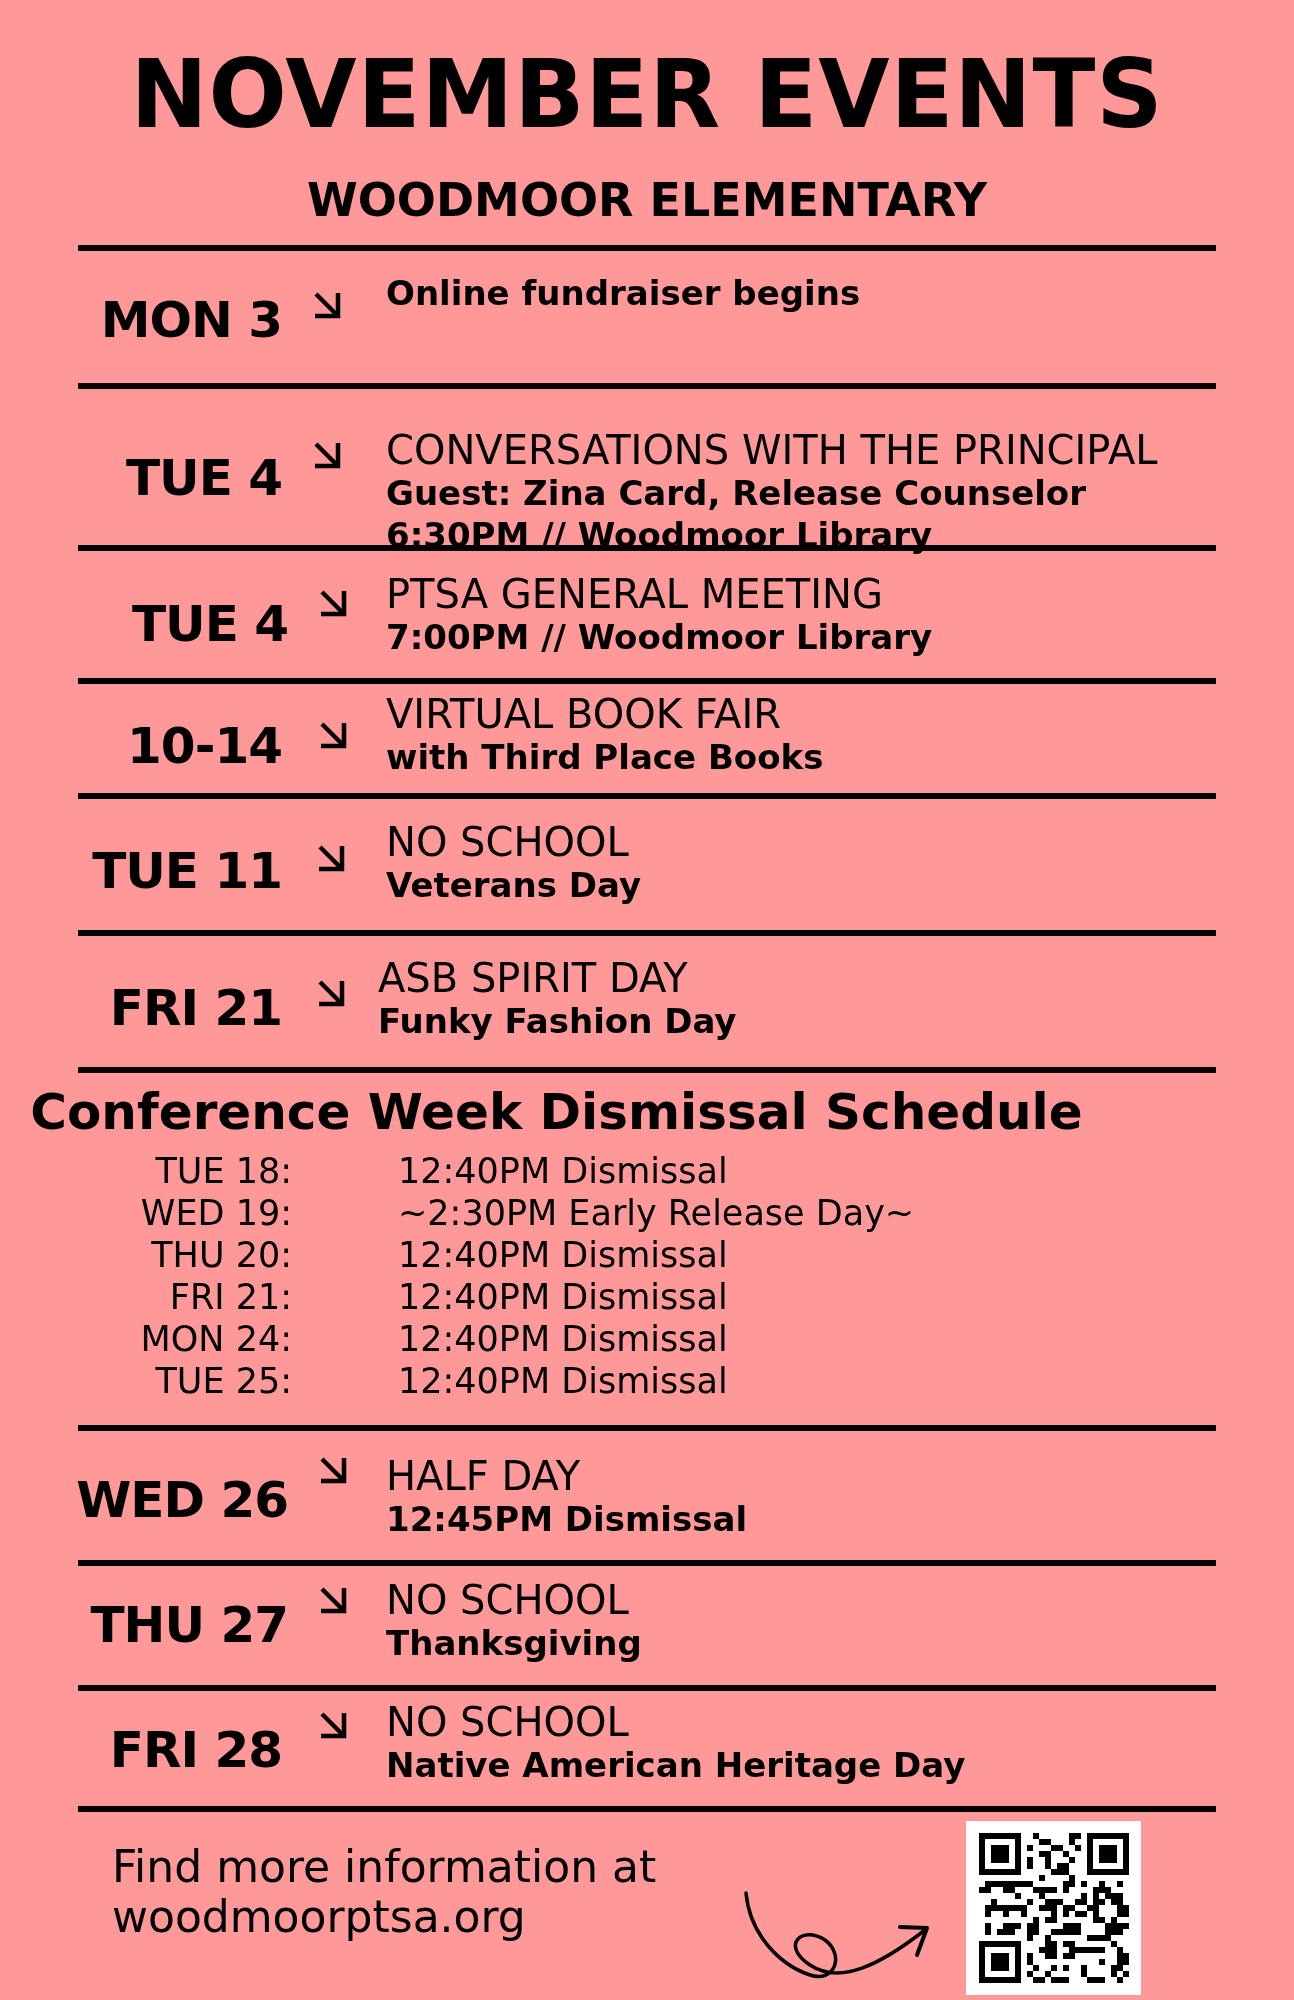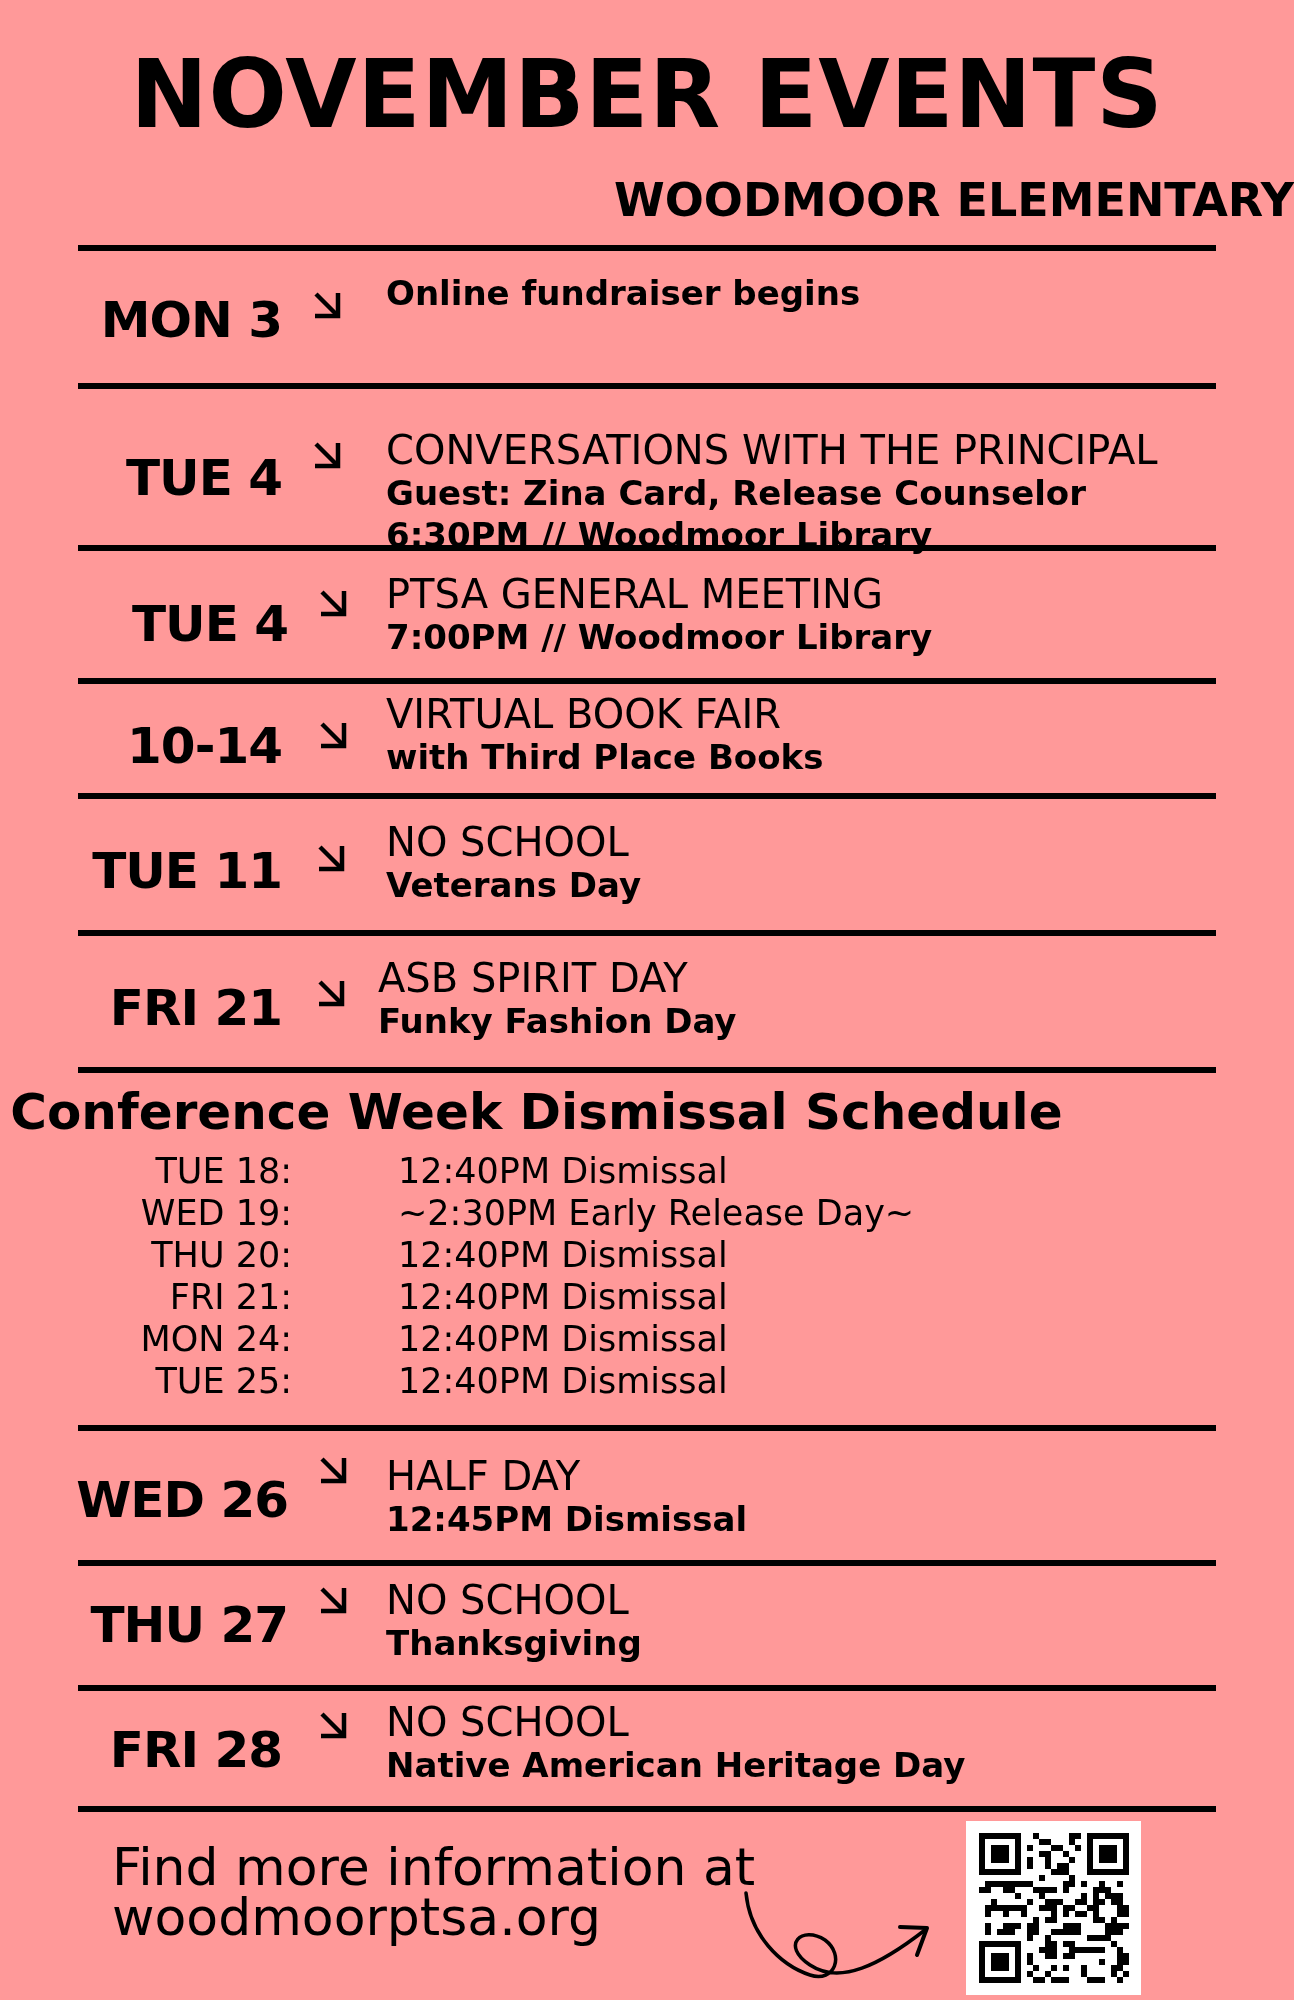--- a/index.html
+++ b/index.html
@@ -15,21 +15,21 @@
     position: absolute; left: 0; width: 1294px; top: 40px;
     text-align: center;
     font-family: "DejaVu Sans", sans-serif;
     font-weight: bold;
     font-size: 94px; letter-spacing: 1px;
     line-height: 110px;
     transform: scaleX(0.98);
   }
   .subtitle {
     position: absolute; left: 0; width: 1294px; top: 170px;
-    text-align: right;
+    text-align: center;
     font-family: "DejaVu Sans", sans-serif;
     font-weight: bold;
     font-size: 46px; line-height: 60px;
   }
   .rule {
     position: absolute; left: 78px; width: 1138px; height: 6px;
     background: #000;
   }
   .event {
     position: absolute; left: 0; width: 1294px;
@@ -52,40 +52,40 @@
     font-size: 40px; line-height: 44px; font-weight: normal;
     transform-origin: left; 
   }
   .event .sub {
     font-size: 34px; line-height: 42px; font-weight: 600;
   }
   .conf-title {
     position: absolute; left: 0; width: 1073px; top: 1082px;
     text-align: center;
     font-family: "DejaVu Sans", sans-serif;
-    font-weight: bold; font-size: 50px; line-height: 60px;
+    font-weight: bold; font-size: 50px; line-height: 60px; padding-left: 20px;
   }
   .conf-list {
     position: absolute; left: 0; top: 1150px; width: 1238px;
   }
   .conf-row {
     position: relative; height: 42px;
     font-family: "DejaVu Sans", sans-serif;
     font-size: 35px; line-height: 42px;
   }
   .conf-row .d {
     position: absolute; right: 946px; white-space: nowrap;
   }
   .conf-row .t {
     position: absolute; left: 398px; white-space: nowrap;
   }
   .footer-text {
     position: absolute; left: 112px; top: 1842px;
     font-family: "DejaVu Sans", sans-serif;
-    font-size: 52px; line-height: 50px;
+    font-size: 44px; line-height: 50px;
   }
   .qr {
     position: absolute; left: 966px; top: 1821px;
     width: 175px; height: 174px; background: #fff;
   }
   .swirl { position: absolute; left: 740px; top: 1885px; }
 </style>
 </head>
 <body>
 

